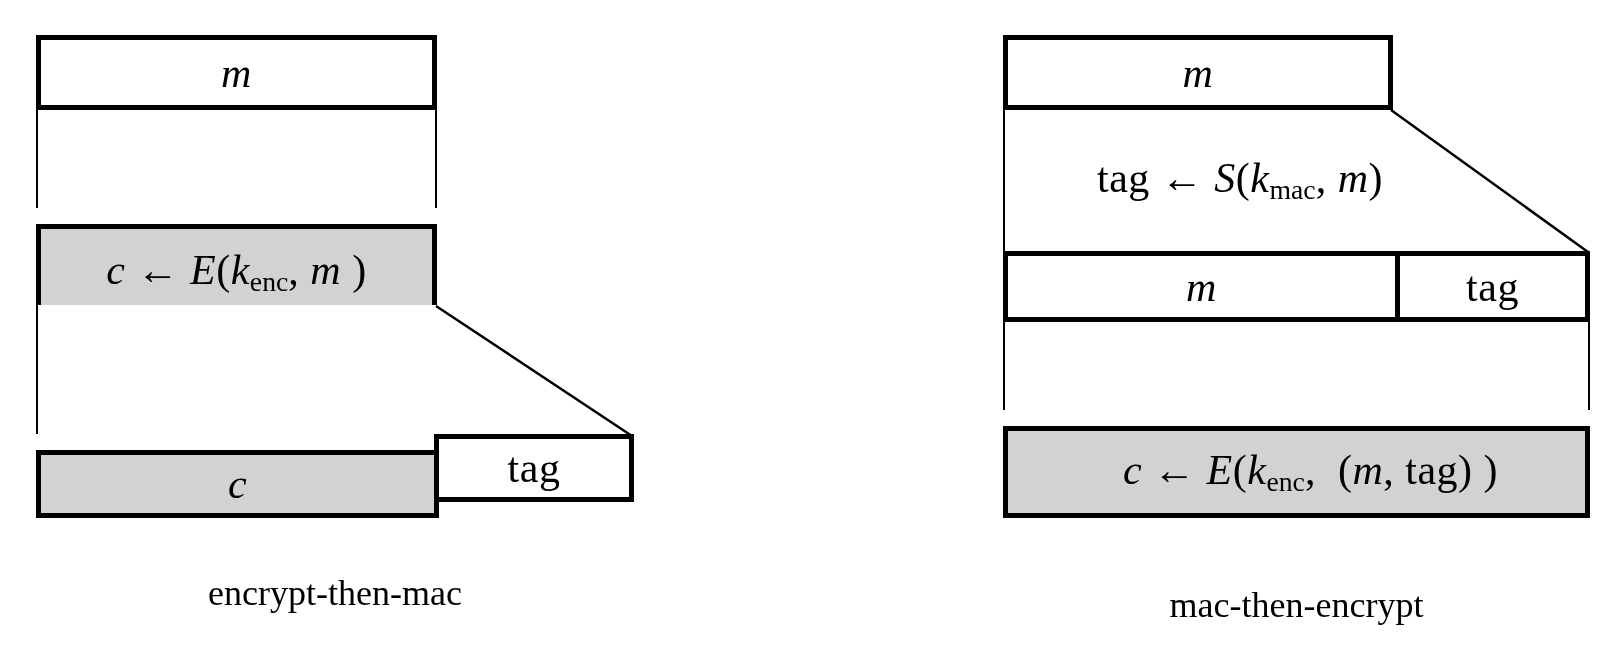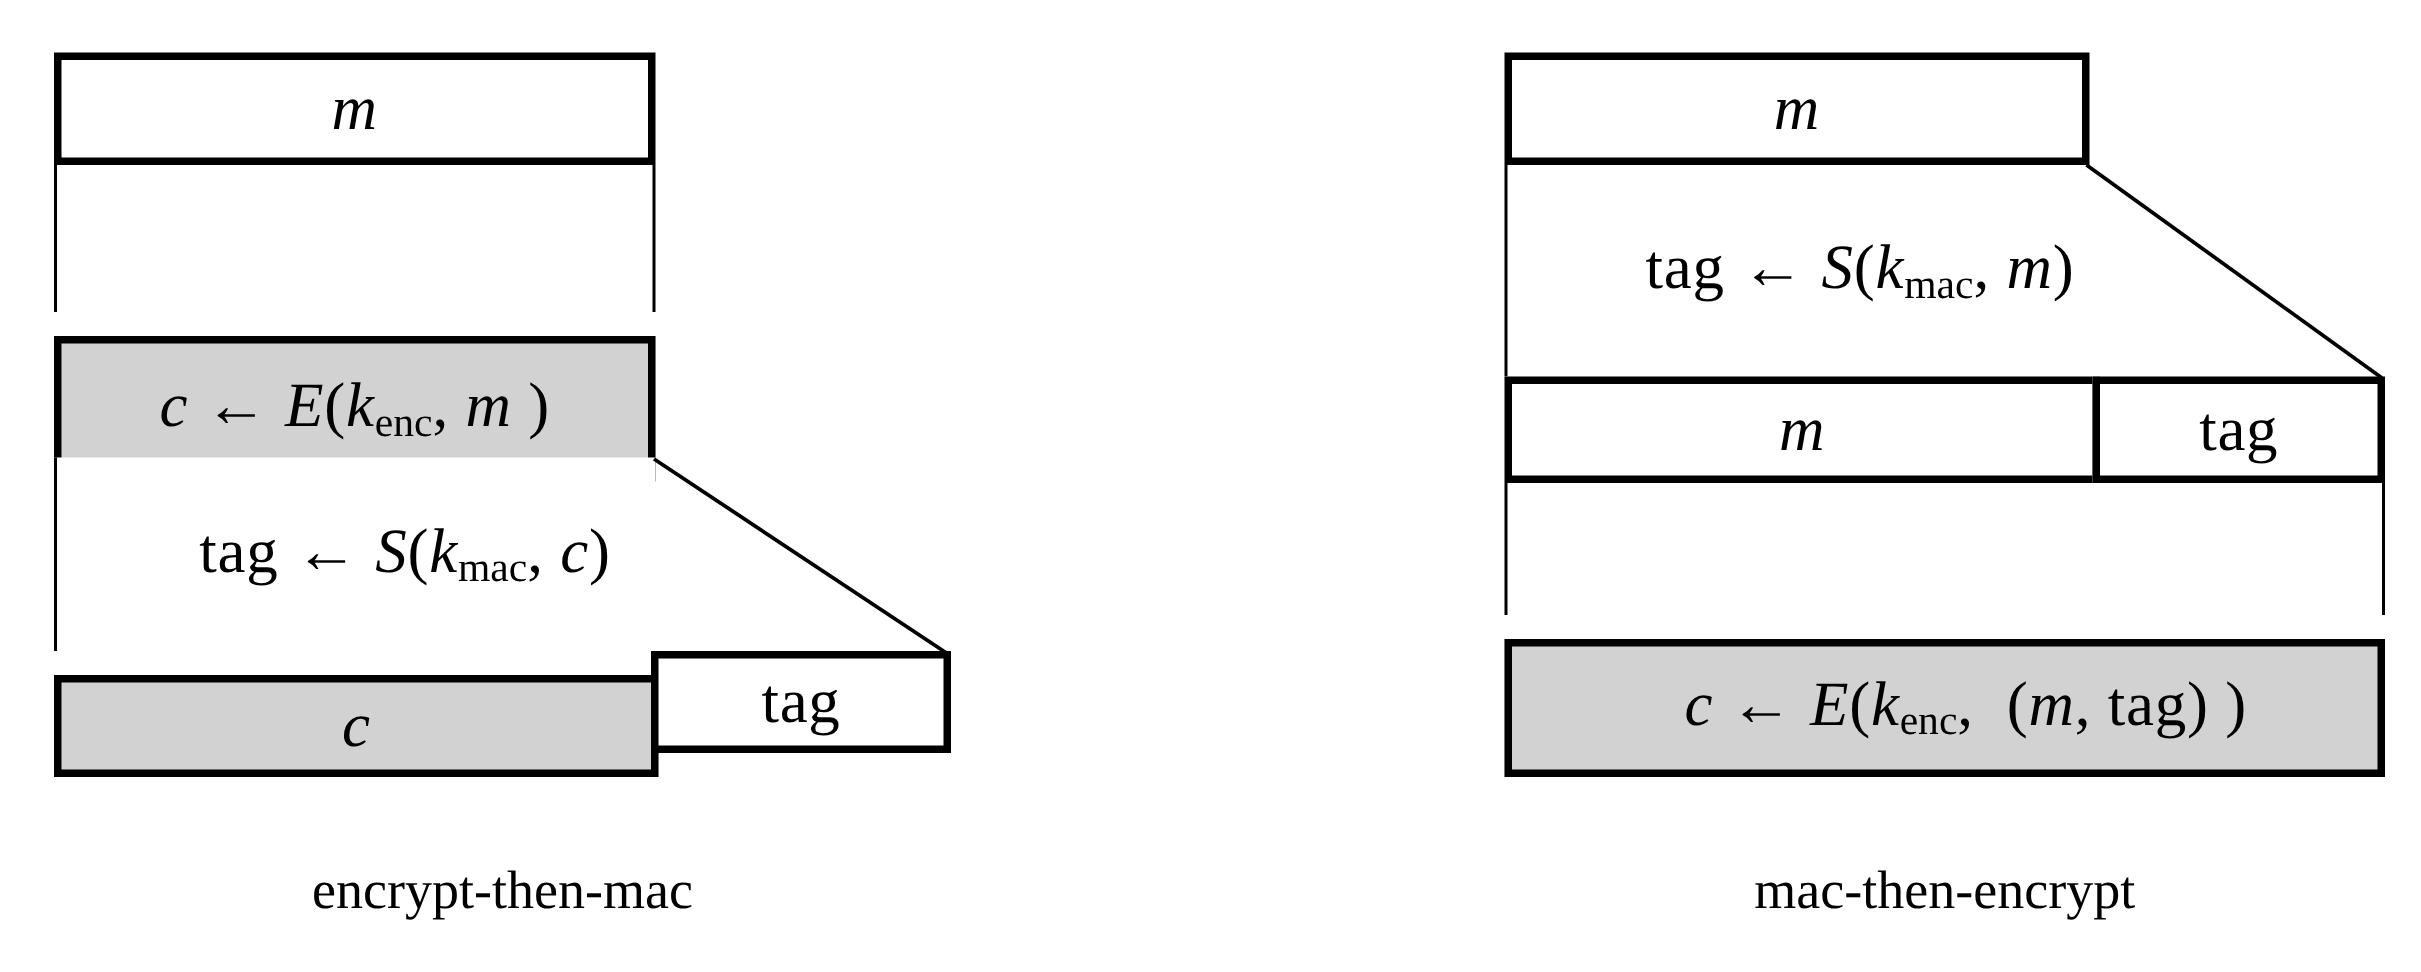--- a/index.html
+++ b/index.html
@@ -84,23 +84,20 @@
     <span class="math"><span class="tok-it">m</span></span>
   </div>
 
   <div class="open-region rule-left rule-right" style="left:36px; top:110px; width:401px; height:98px;"></div>
 
   <div class="box gray" style="left:36px; top:208px; width:401px; height:97px;">
     <span class="math"><span class="tok-it">c</span><span class="tok-rm"> ← </span><span class="tok-it">E</span><span class="tok-rm">(</span><span class="tok-it">k</span><span class="tok-sb">enc</span><span class="tok-rm">, </span><span class="tok-it">m</span><span class="tok-rm"> )</span></span>
   </div>
 
   <div class="open-region rule-left" style="left:36px; top:305px; width:401px; height:129px;"></div>
-  <div class="region-text" style="left:40px; top:305px; width:460px; height:129px;">
-    <span class="math"><span class="tok-rm">tag ← </span><span class="tok-it">S</span><span class="tok-rm">(</span><span class="tok-it">k</span><span class="tok-sb">mac</span><span class="tok-rm">, </span><span class="tok-it">c</span><span class="tok-rm">)</span></span>
-  </div>
 
   <div class="box gray" style="left:36px; top:434px; width:403px; height:68px;">
     <span class="math"><span class="tok-it">c</span></span>
   </div>
   <div class="box" style="left:434px; top:434px; width:200px; height:68px;">
     <span class="math"><span class="tok-rm">tag</span></span>
   </div>
 
   <div class="caption" style="left:36px; top:572px; width:598px;">encrypt-then-mac</div>
 
@@ -119,20 +116,20 @@
   <div class="box" style="left:1395px; top:251px; width:195px; height:71px;">
     <span class="math"><span class="tok-rm">tag</span></span>
   </div>
 
   <div class="open-region rule-left rule-right" style="left:1003px; top:322px; width:587px; height:88px;"></div>
 
   <div class="box gray" style="left:1003px; top:410px; width:587px; height:92px;padding-left:28px;">
     <span class="math"><span class="tok-it">c</span><span class="tok-rm"> ← </span><span class="tok-it">E</span><span class="tok-rm">(</span><span class="tok-it">k</span><span class="tok-sb">enc</span><span class="tok-rm">,  (</span><span class="tok-it">m</span><span class="tok-rm">, tag) )</span></span>
   </div>
 
-  <div class="caption" style="left:1003px; top:572px; width:587px;">mac-then-encrypt</div>
+  <div class="caption" style="left:1003px; top:584px; width:587px;">mac-then-encrypt</div>
 
   <svg class="overlay-svg" viewBox="0 0 1614 648">
     <line x1="436" y1="306" x2="632" y2="436" stroke="#000" stroke-width="2.5"></line>
     <line x1="1391" y1="110" x2="1588" y2="252" stroke="#000" stroke-width="2.5"></line>
   </svg>
 
 </div>
 
 </body></html>

